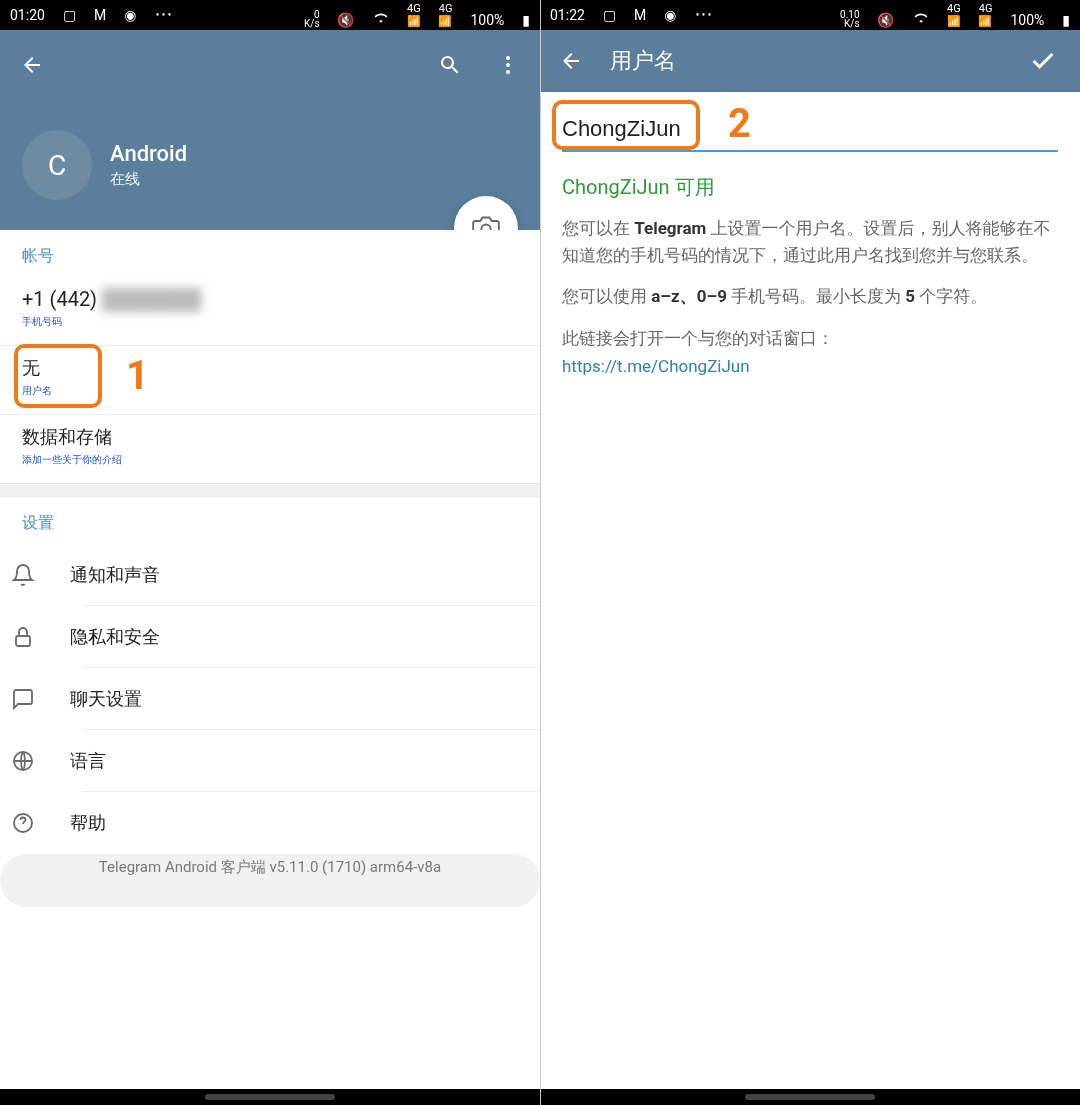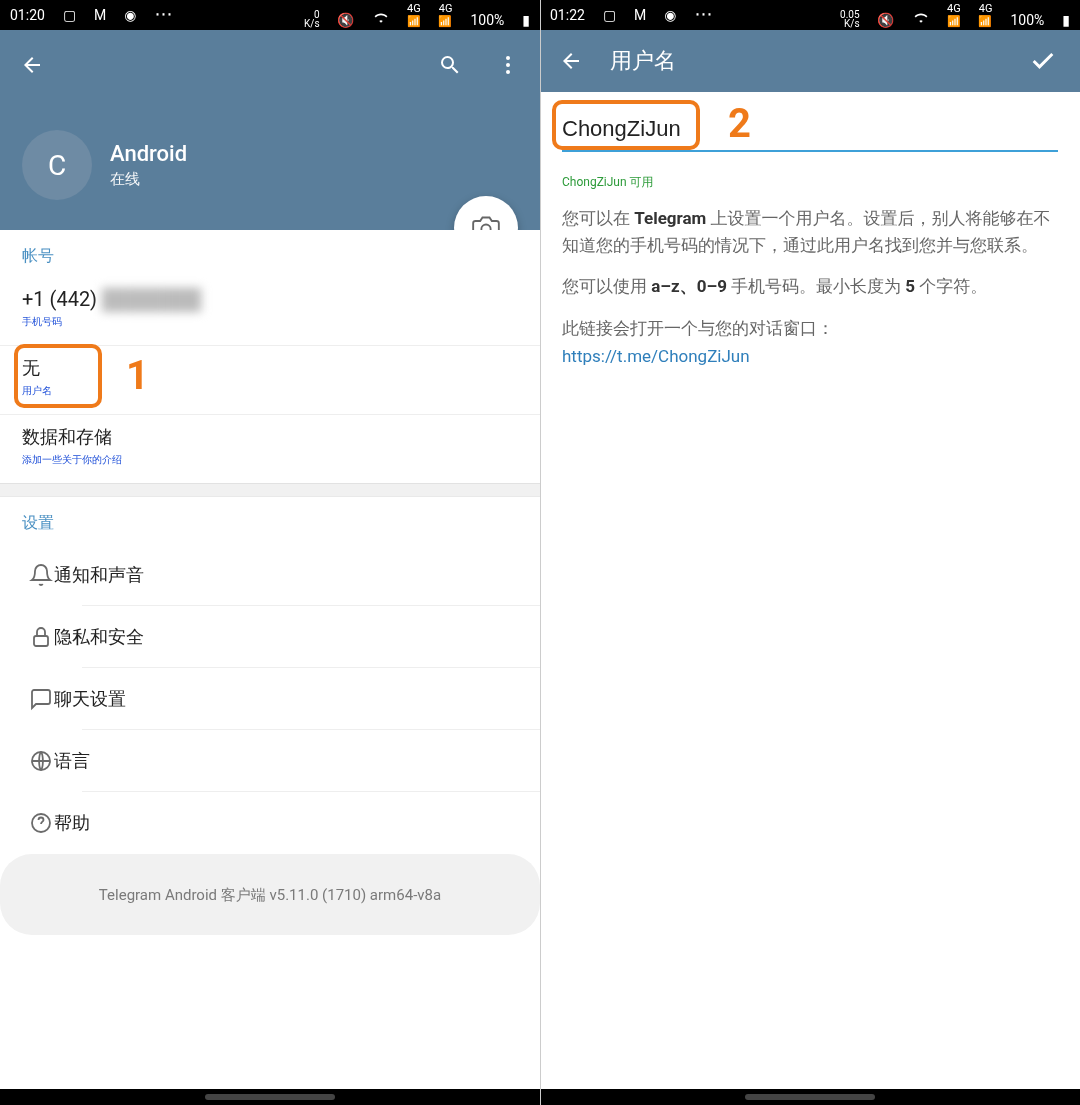--- a/index.html
+++ b/index.html
@@ -36,37 +36,37 @@
   
   .section { background: #fff; }
   .sec-title { color: #4a90c2; font-size: 16px; font-weight: 500; padding: 16px 22px 10px; }
   .row { padding: 10px 22px 16px; border-bottom: 1px solid #eee; position: relative; }
   .row:last-child { border-bottom: none; }
   .row .primary { font-size: 18px; color: #222; }
   .row .secondary { font-size: 10px; color: #1d4ed8; margin-top: 4px; }
   .row.phone-row .primary { font-size: 20px; }
   .gap { height: 14px; background: #f1f1f1; border-top: 1px solid #e2e2e2; border-bottom: 1px solid #e9e9e9; }
 
-  .settings-list .srow { display: flex; align-items: center; padding: 18px 28px; position: relative; }
+  .settings-list .srow { display: flex; align-items: center; padding: 18px 10px; gap: 34px; position: relative; }
   .settings-list .srow .label { font-size: 18px; color: #222; }
   .settings-list .srow .icon { width: 26px; height: 26px; display: flex; align-items: center; justify-content: center; color: #6b6b6b; }
   .settings-list .srow::after { content: ""; position: absolute; left: 82px; right: 0; bottom: 0; height: 1px; background: #eee; }
   .settings-list .srow:last-of-type::after { display: none; }
 
-  .footer { background: #f1f1f1; color: #7a7a7a; text-align: center; font-size: 15px; padding: 32px 10px 30px; border-radius: 32px; }
+  .footer { background: #f1f1f1; color: #7a7a7a; text-align: center; font-size: 15px; padding: 4px 10px 30px; border-radius: 32px; }
 
   
   .annot-box { position: absolute; border: 4px solid #ef7a1a; border-radius: 10px; pointer-events: none; }
   .annot-num { position: absolute; color: #ef7a1a; font-size: 40px; font-weight: 700; pointer-events: none; }
 
   
   .body2 { padding: 18px 22px; }
   .input-wrap { position: relative; border-bottom: 2px solid #3ea0d8; padding: 6px 0 8px; }
   .input-wrap input { border: none; outline: none; font-size: 22px; width: 100%; background: transparent; color: #222; }
-  .avail { color: #2d9b3a; font-size: 12px; margin-top: 22px; }
+  .avail { color: #2d9b3a; font-size: 20px; margin-top: 22px; }
   .desc { color: #666; font-size: 17px; line-height: 1.6; margin-top: 14px; }
   .desc b { font-weight: 700; color: #333; }
   .link { color: #2f7fbb; font-size: 17px; margin-top: 4px; display: block; }
 
   
   .blur { filter: blur(5px); color: #bbb; display: inline-block; }
 
   
   .navbar { position: absolute; bottom: 0; left: 0; right: 0; height: 16px; background: #000; }
   .navbar .home { width: 130px; height: 6px; background: #444; border-radius: 3px; margin: 5px auto 0; }
@@ -220,21 +220,21 @@
   <div class="phone">
     <div class="status">
       <div class="left">
         <span>01:22</span>
         <span>▢</span>
         <span>M</span>
         <span>◉</span>
         <span class="dots"></span>
       </div>
       <div class="right">
-        <span class="kbs"><span>0.05</span><br><span>K/s</span></span>
+        <span class="kbs"><span>0.10</span><br><span>K/s</span></span>
         <span>🔇</span>
         <span>
           <svg width="16" height="14" viewBox="0 0 24 24">
               <path d="M1 9l2 2c4.97-4.97 13.03-4.97 18 0l2-2C16.93 2.93 7.07 2.93 1 9zm8 8l3 3 3-3c-1.66-1.66-4.34-1.66-6 0z"></path>
             </svg>
         </span>
         <span style="font-size:11px;">4G<br>📶</span>
         <span style="font-size:11px;">4G<br>📶</span>
         <span>100%</span>
         <span>▮</span>

